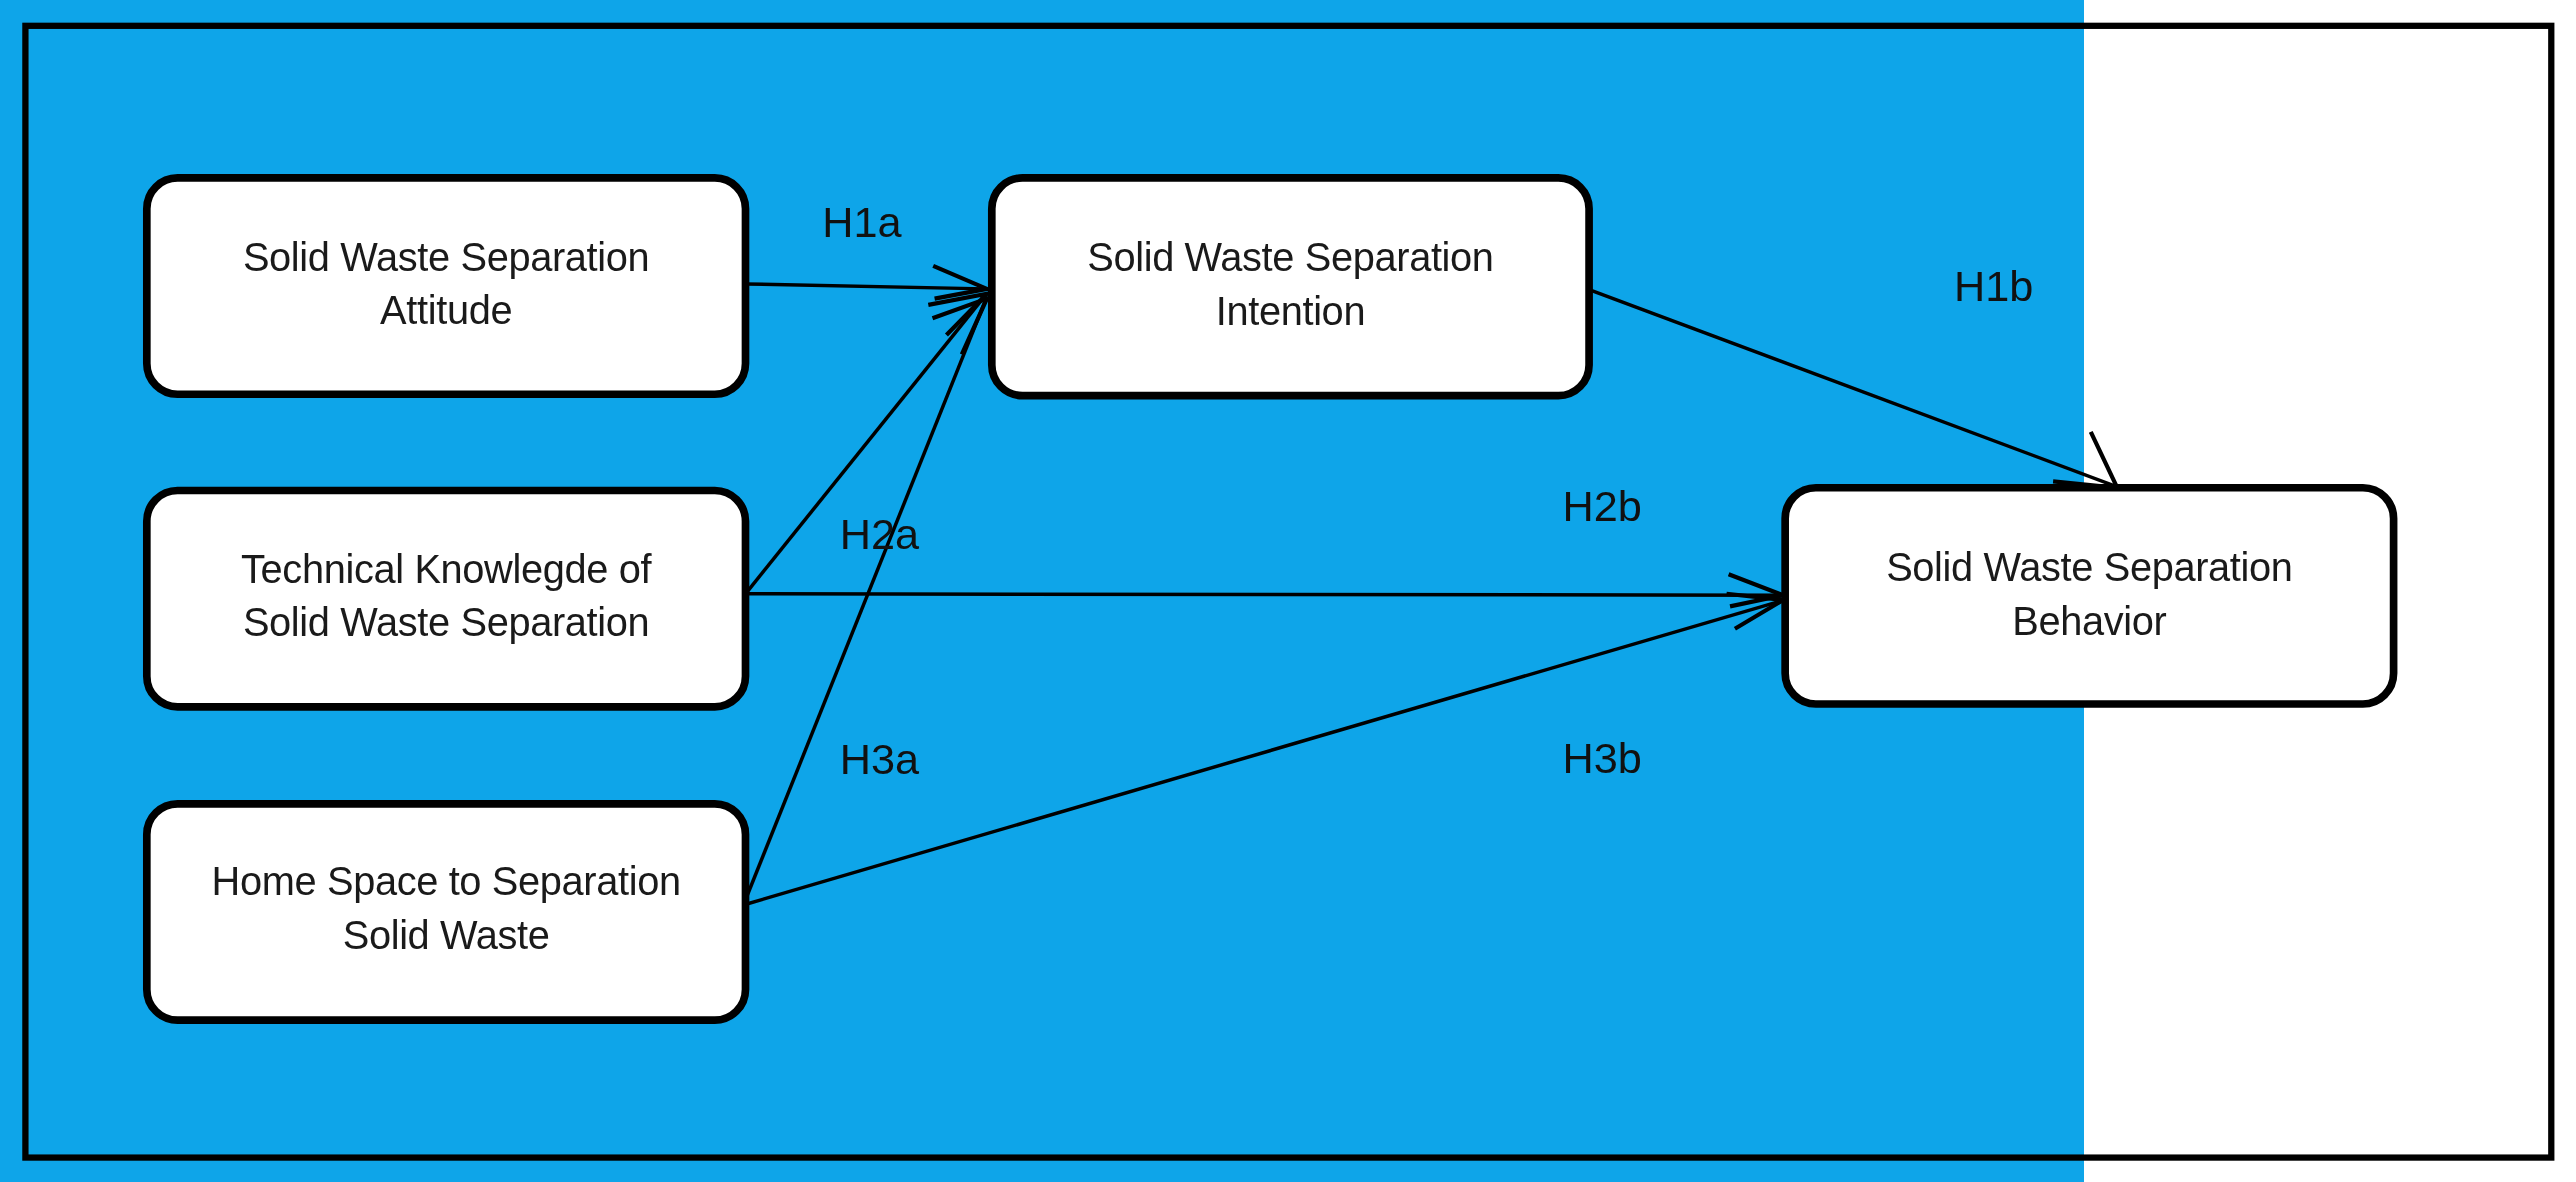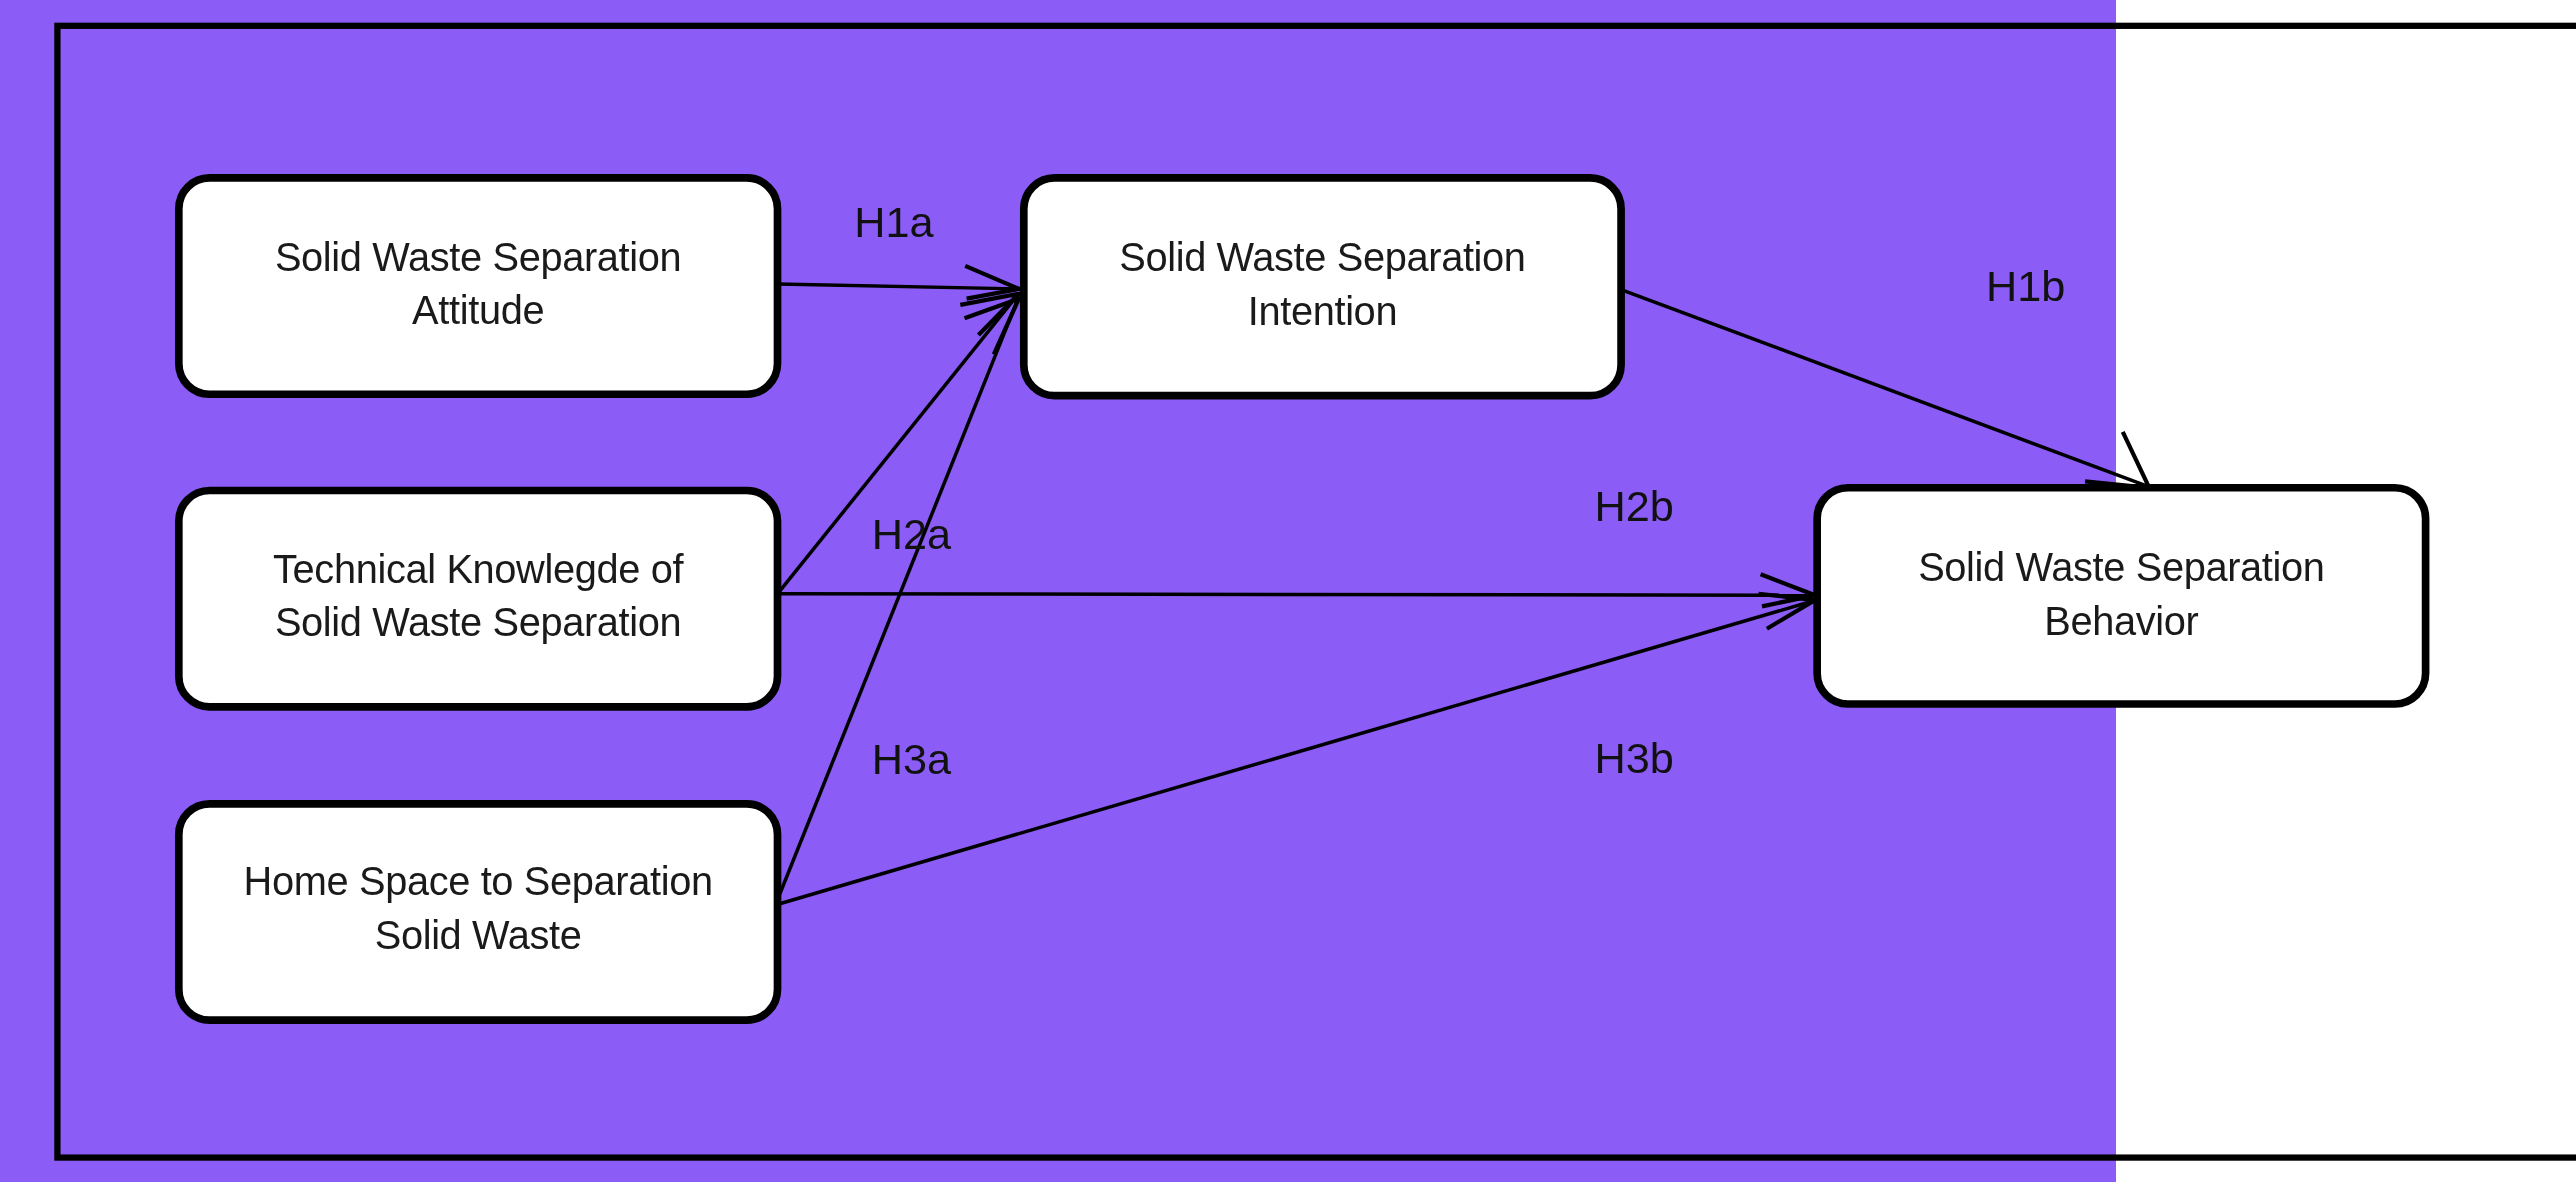--- a/index.html
+++ b/index.html
@@ -11,22 +11,21 @@
   body {
     width: 2576px;
     height: 1182px;
     overflow: hidden;
     font-family: "Liberation Sans", sans-serif;
   }
   #diagram-root {
     position: relative;
     width: 2084px;
     height: 1182px;
-    background: #8b5cf6;
-    padding-left: 32px;
+    background: #0ea5e9;
   }
   svg#model-svg {
     display: block;
     width: 2576px;
     height: 1182px;
   }
   .node-box-shape {
     fill: #ffffff;
     stroke: #000000;
     stroke-width: 11;

